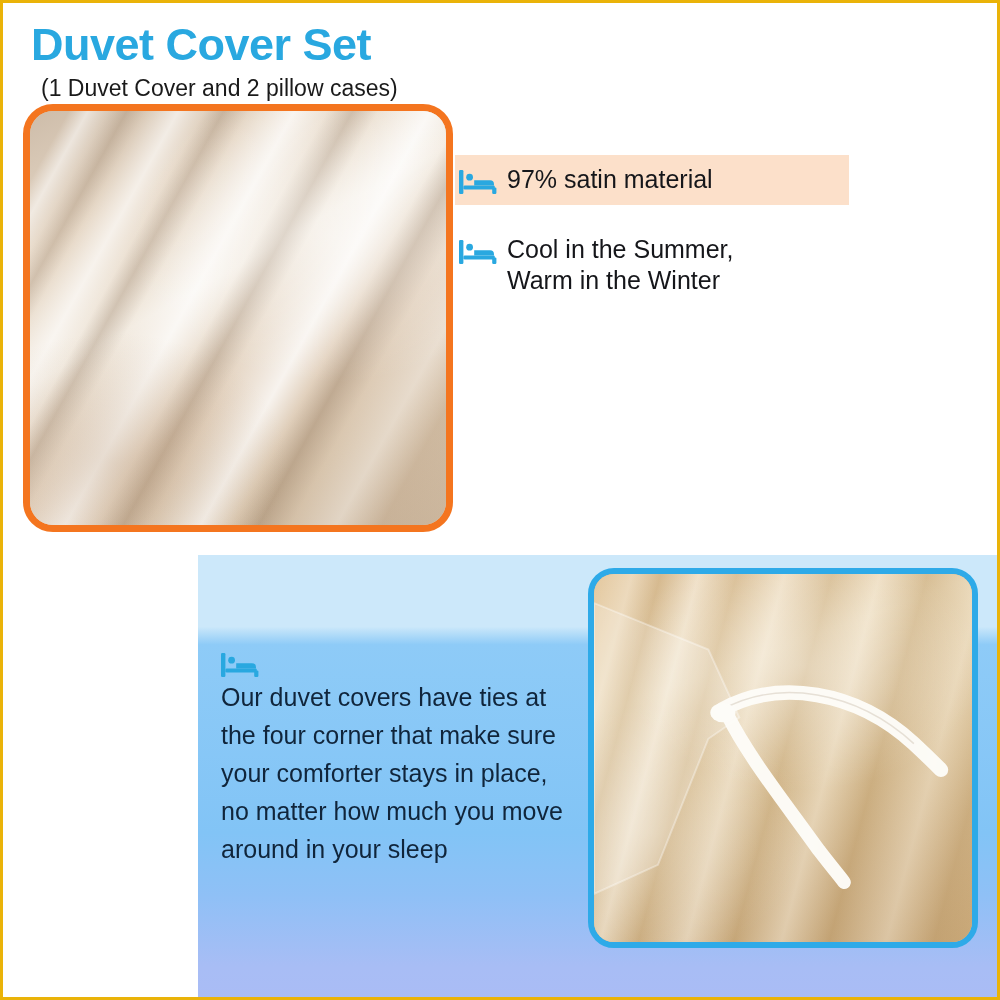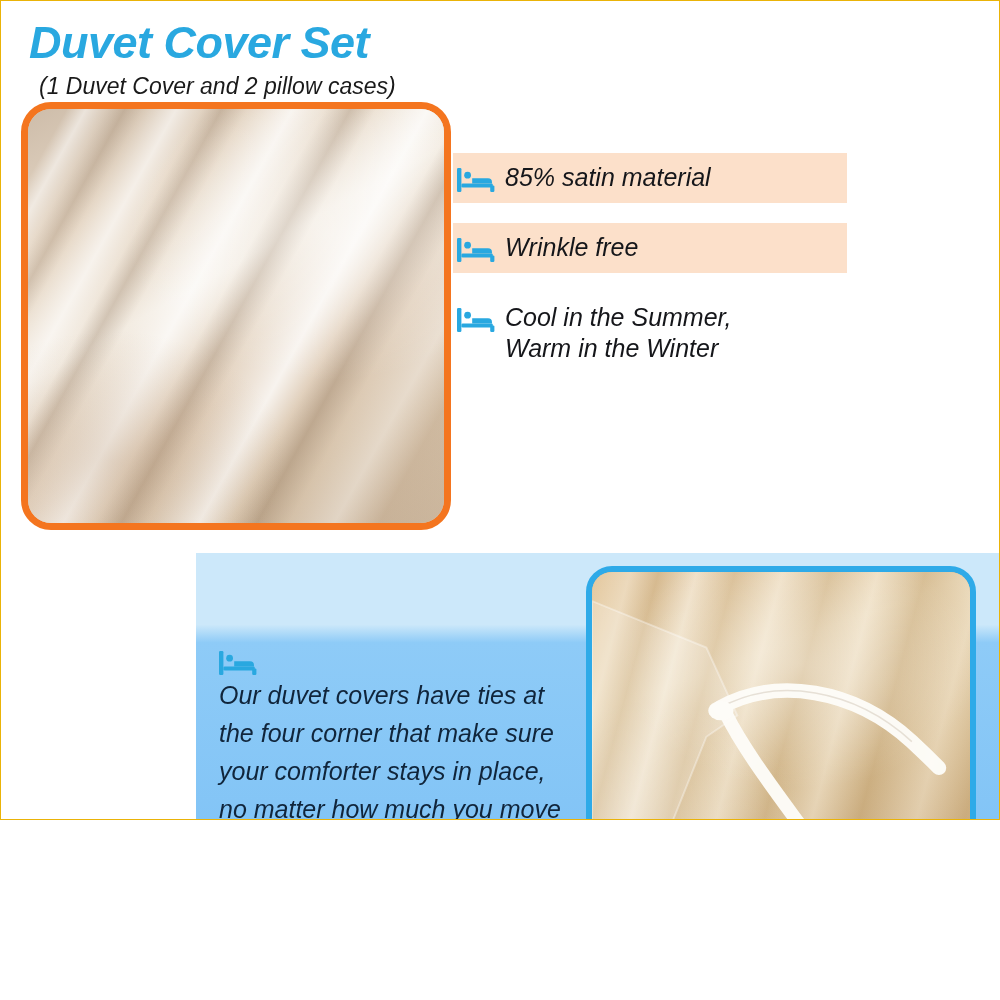--- a/index.html
+++ b/index.html
@@ -6,26 +6,25 @@
     margin: 0;
     padding: 0;
     background: #ffffff;
   }
   body {
     font-family: "Liberation Sans", sans-serif;
   }
   #canvas {
     position: relative;
     width: 1000px;
-    height: 820px;
+    height: 1000px;
     background: #ffffff;
     overflow: hidden;
     box-sizing: border-box;
-    border: 1px solid #eab308;
-    font-style: italic;
+    border: 3px solid #eab308;
   }
 
   
   #title {
     position: absolute;
     left: 28px;
     top: 16px;
     font-size: 45px;
     font-weight: bold;
     letter-spacing: -0.5px;
@@ -218,31 +217,21 @@
 
   <div id="features">
       <div class="feature-row banded">
         <svg class="bed-icon" viewBox="0 0 38 26">
           <rect x="0" y="1" width="4.4" height="24" rx="1.2" fill="#29a8e0"></rect>
           <circle cx="10.6" cy="8.2" r="3.4" fill="#29a8e0"></circle>
           <path d="M15.2 11.2 H31 a4 4 0 0 1 4 4 v1.4 H15.2 z" fill="#29a8e0"></path>
           <rect x="4.4" y="16.4" width="31.4" height="4.2" rx="1.4" fill="#29a8e0"></rect>
           <rect x="33.2" y="18.4" width="4.2" height="6.6" rx="1.2" fill="#29a8e0"></rect>
         </svg>
-        <div class="feature-text">85% satin material</div>
-      </div>
-      <div class="feature-row banded spaced">
-        <svg class="bed-icon" viewBox="0 0 38 26">
-          <rect x="0" y="1" width="4.4" height="24" rx="1.2" fill="#29a8e0"></rect>
-          <circle cx="10.6" cy="8.2" r="3.4" fill="#29a8e0"></circle>
-          <path d="M15.2 11.2 H31 a4 4 0 0 1 4 4 v1.4 H15.2 z" fill="#29a8e0"></path>
-          <rect x="4.4" y="16.4" width="31.4" height="4.2" rx="1.4" fill="#29a8e0"></rect>
-          <rect x="33.2" y="18.4" width="4.2" height="6.6" rx="1.2" fill="#29a8e0"></rect>
-        </svg>
-        <div class="feature-text">Wrinkle free</div>
+        <div class="feature-text">97% satin material</div>
       </div>
       <div class="feature-row spaced">
         <svg class="bed-icon" viewBox="0 0 38 26">
           <rect x="0" y="1" width="4.4" height="24" rx="1.2" fill="#29a8e0"></rect>
           <circle cx="10.6" cy="8.2" r="3.4" fill="#29a8e0"></circle>
           <path d="M15.2 11.2 H31 a4 4 0 0 1 4 4 v1.4 H15.2 z" fill="#29a8e0"></path>
           <rect x="4.4" y="16.4" width="31.4" height="4.2" rx="1.4" fill="#29a8e0"></rect>
           <rect x="33.2" y="18.4" width="4.2" height="6.6" rx="1.2" fill="#29a8e0"></rect>
         </svg>
         <div class="feature-text">Cool in the Summer,<br>Warm in the Winter</div>

